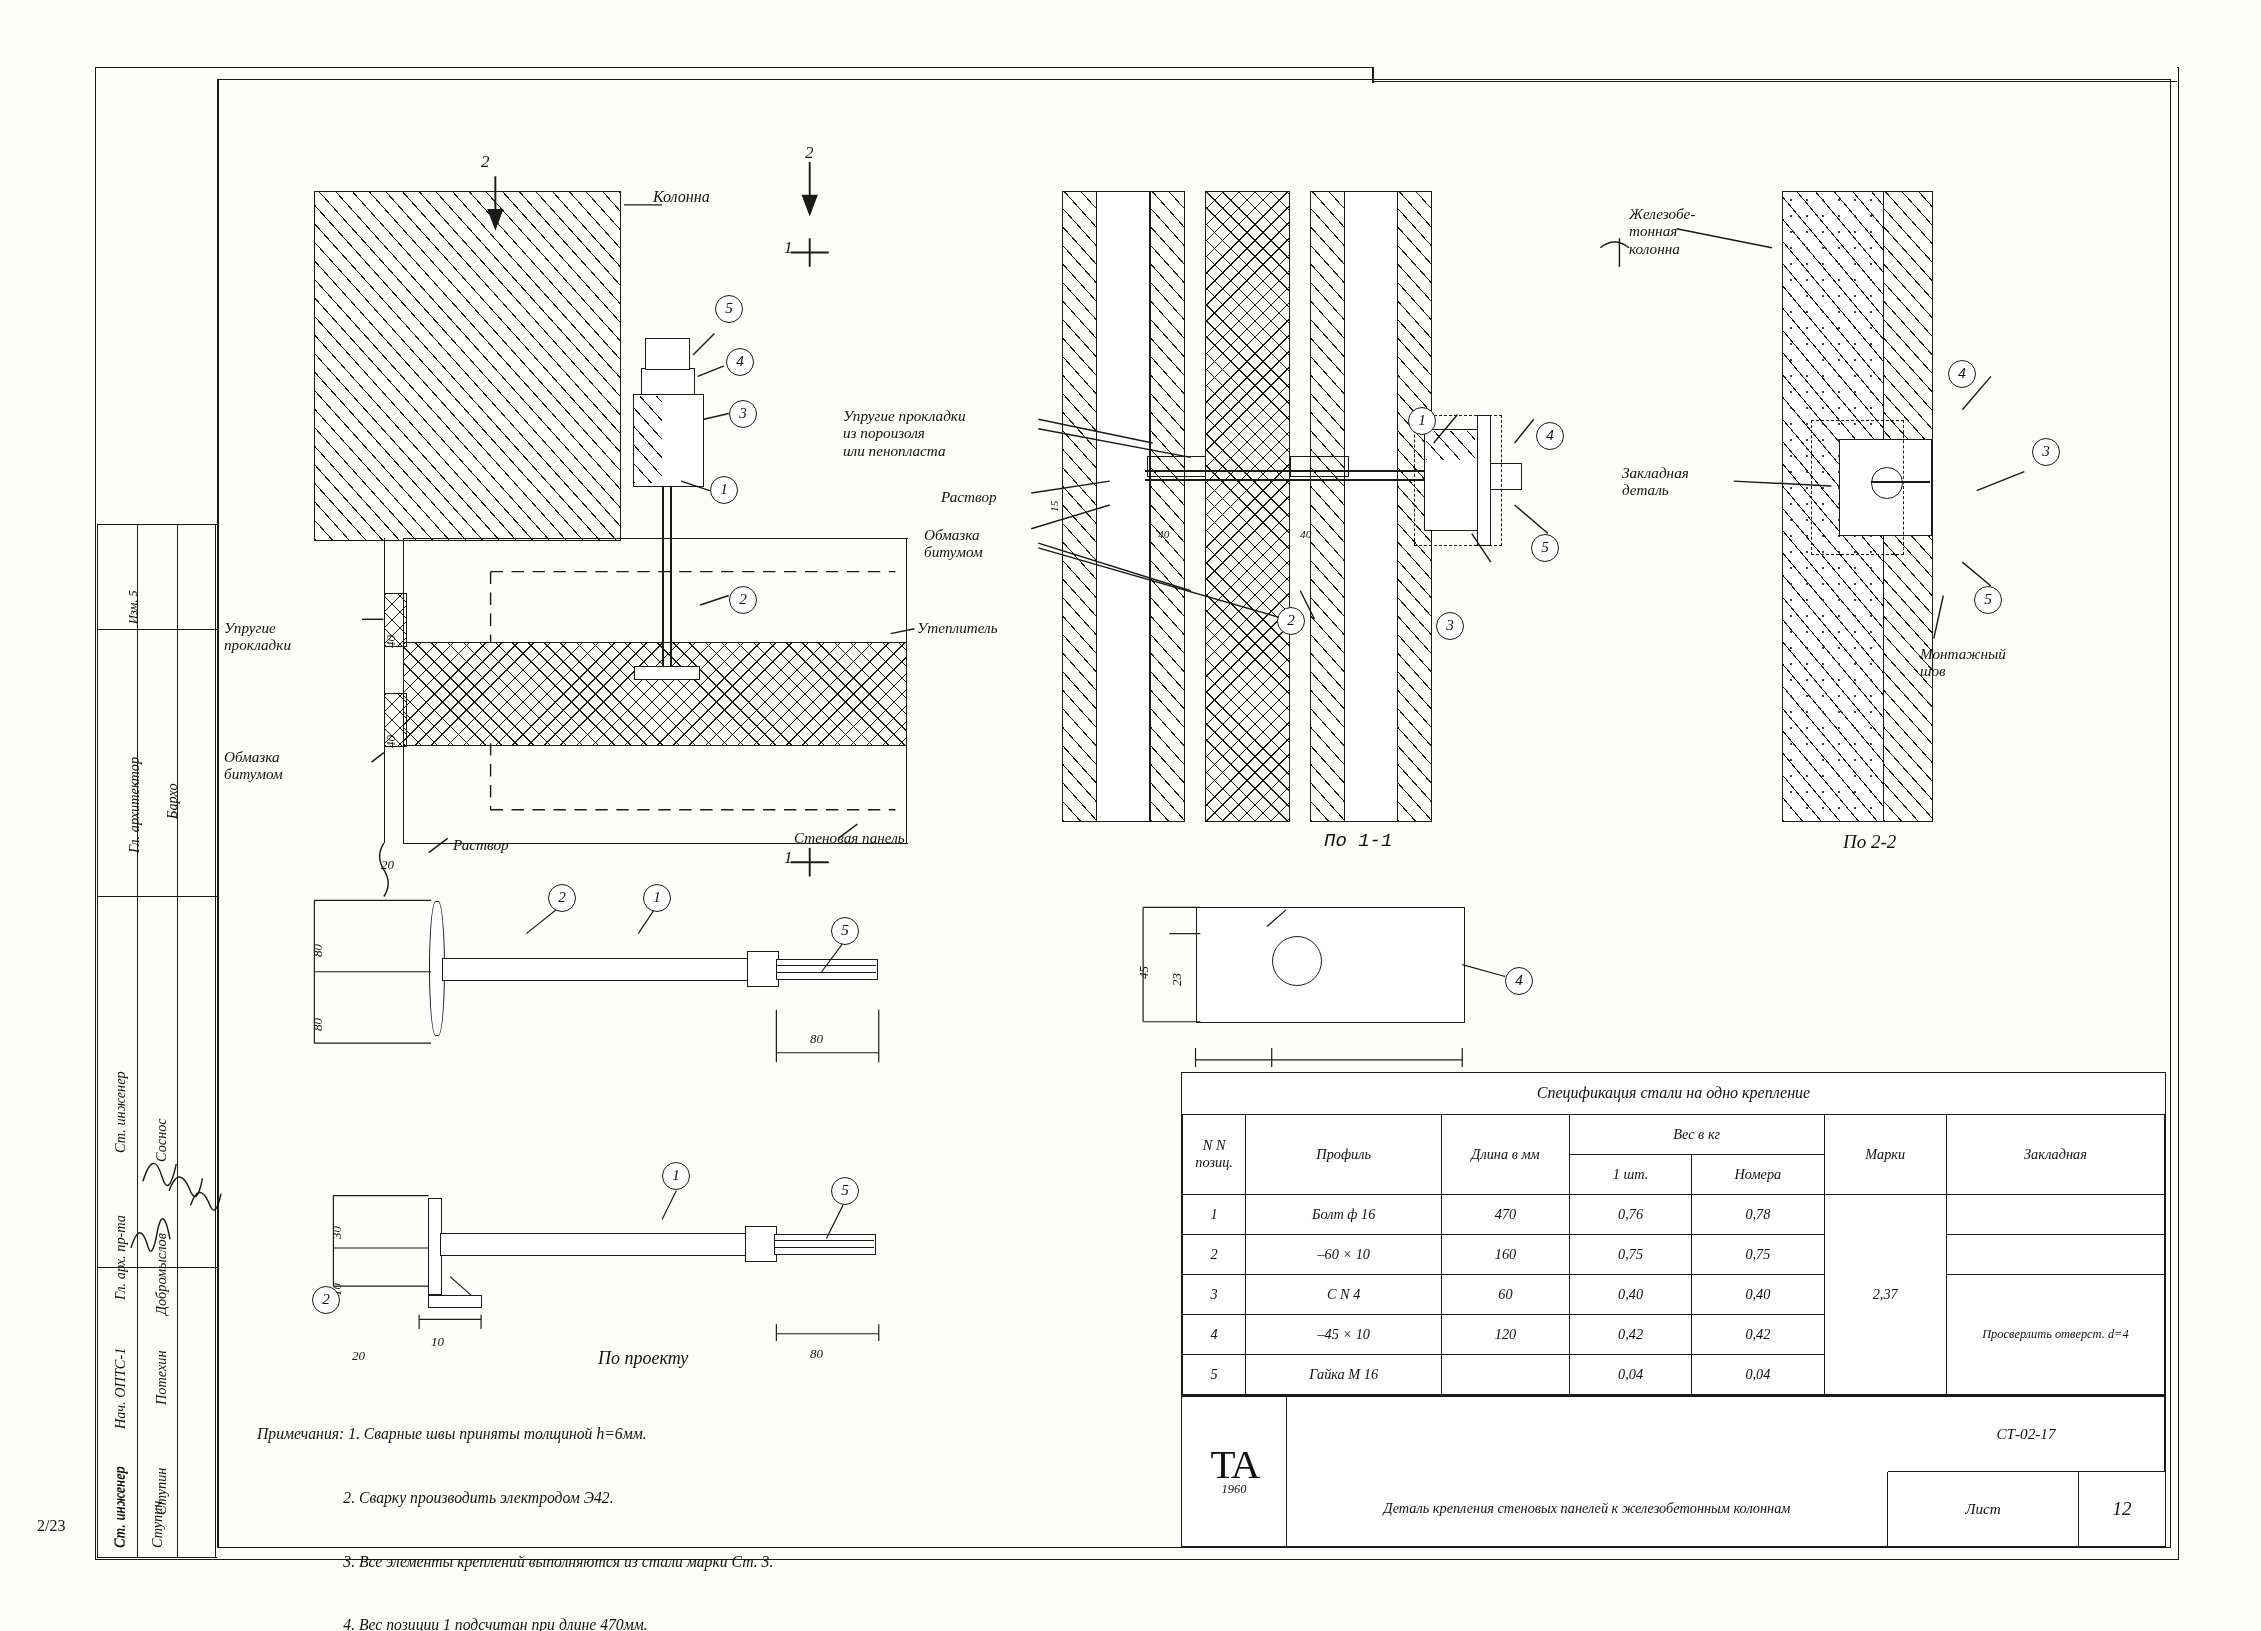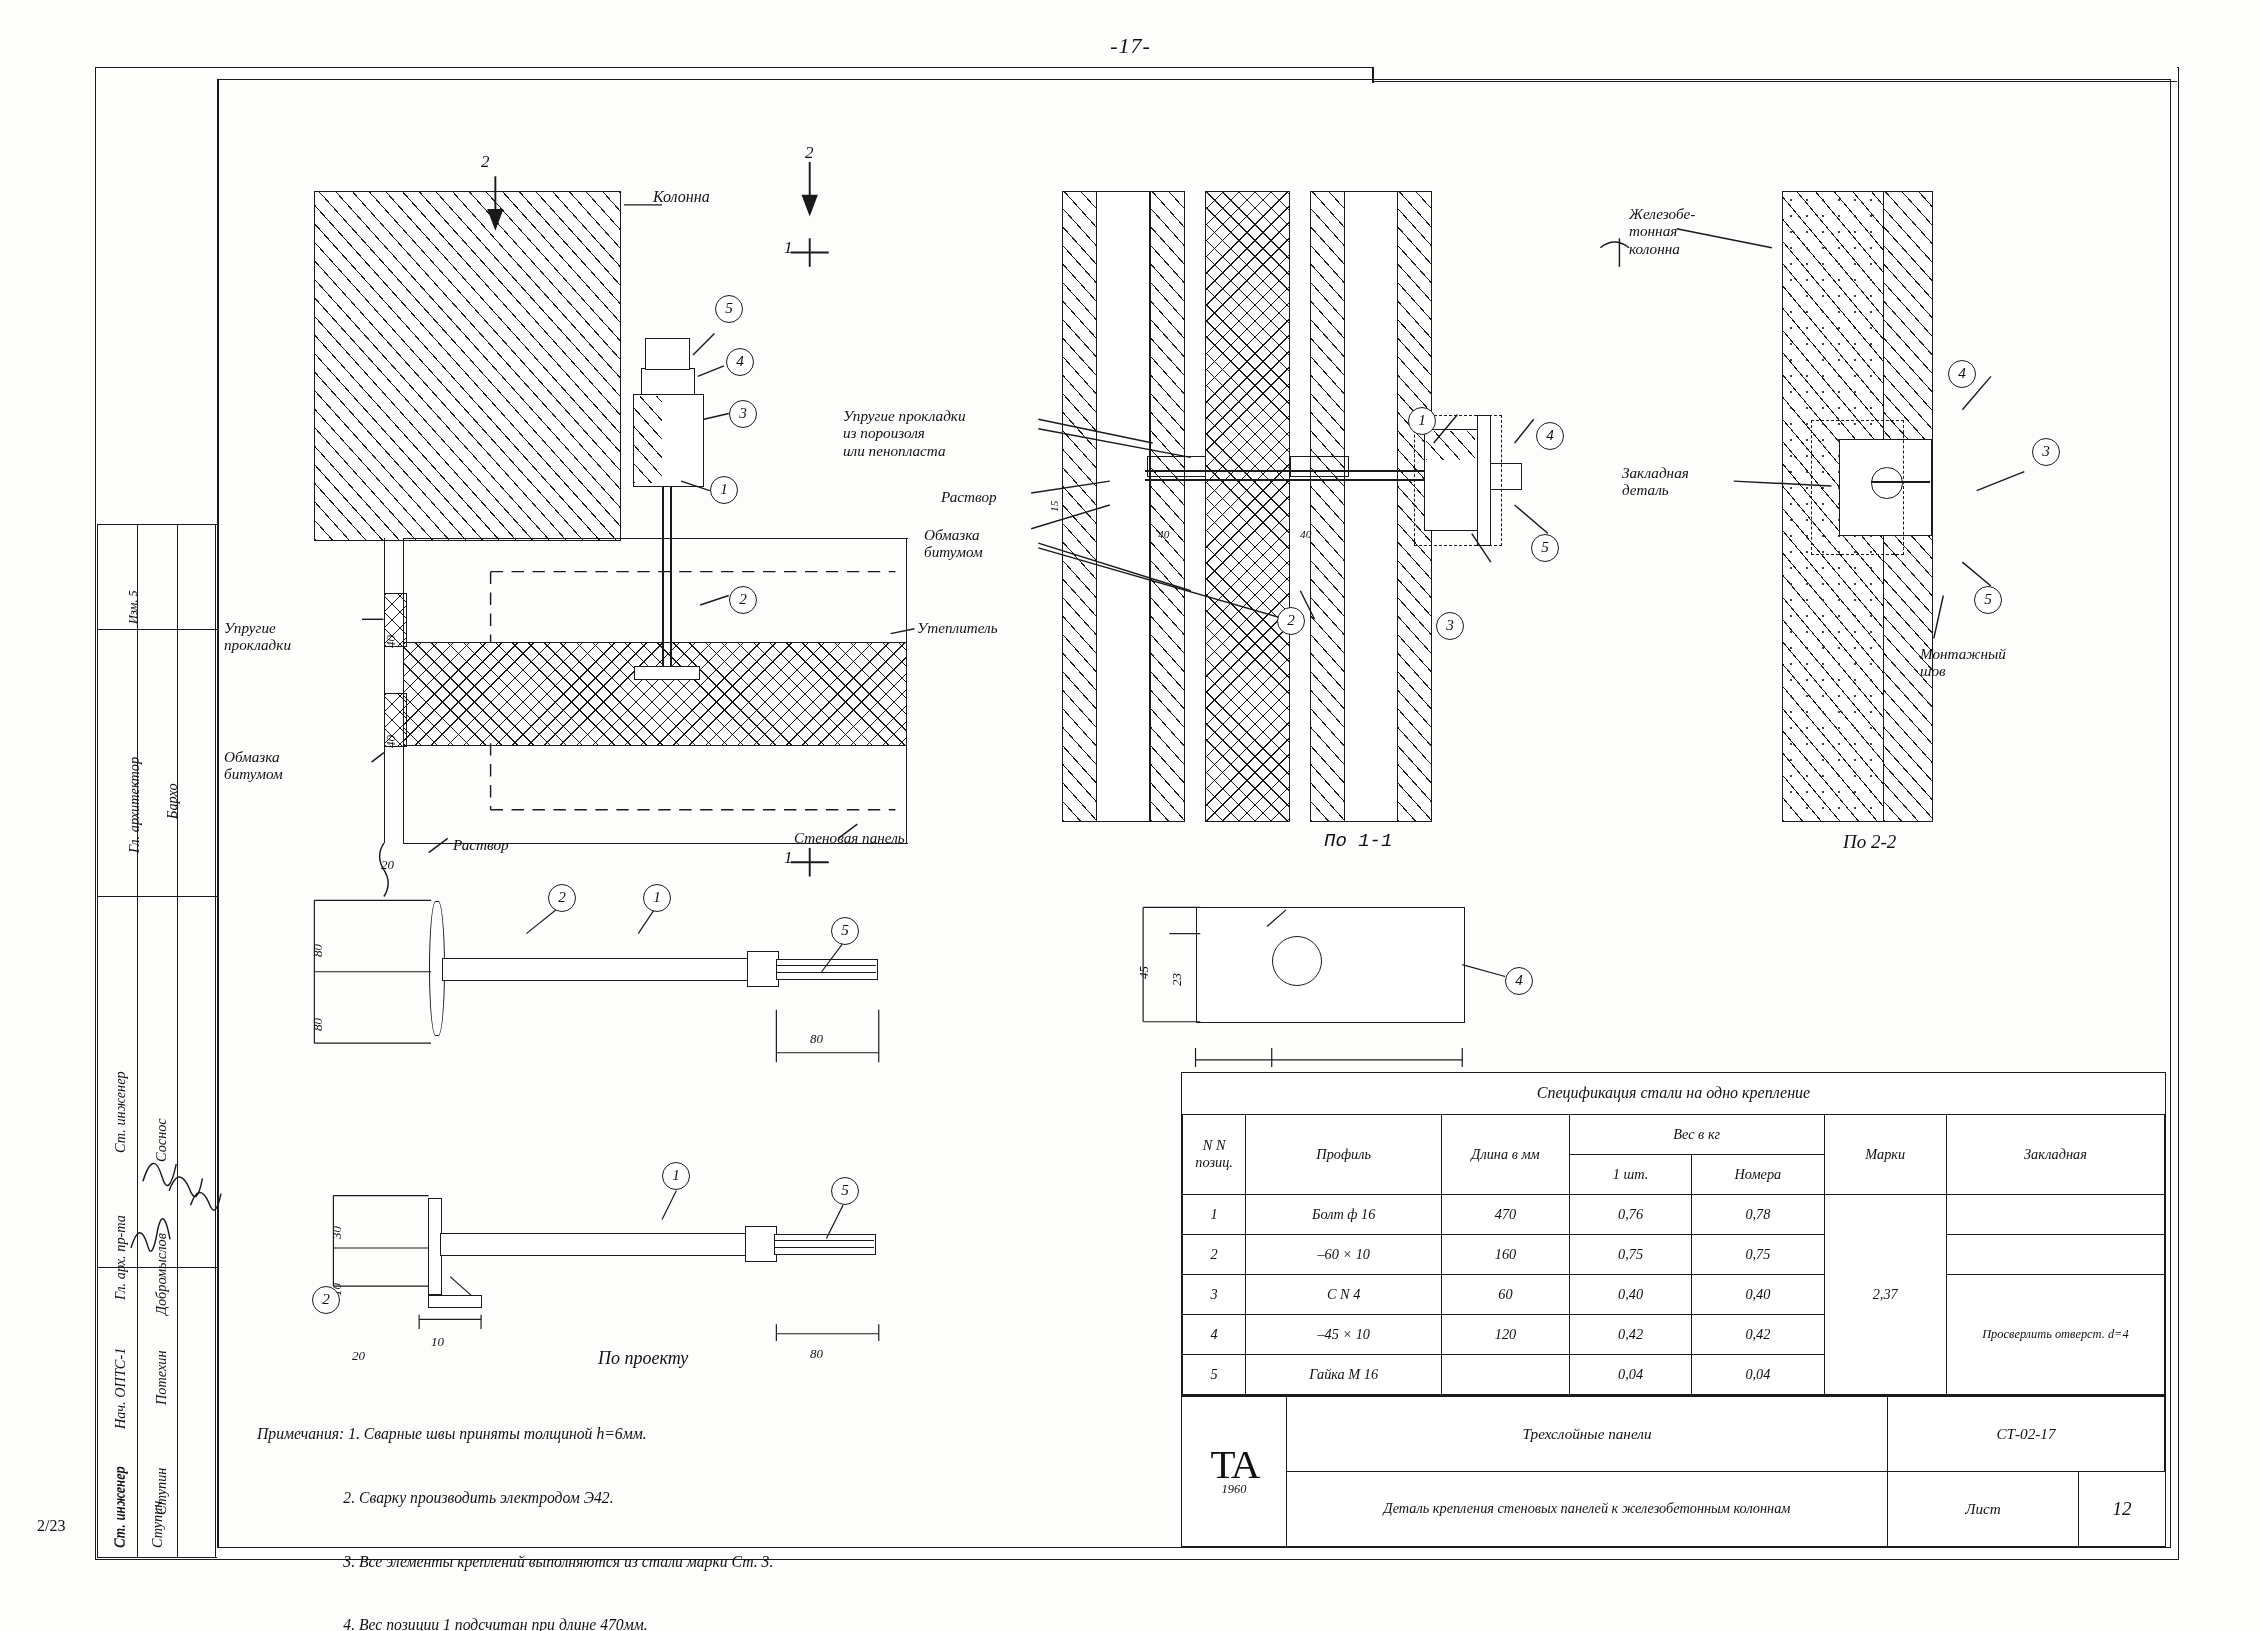--- a/index.html
+++ b/index.html
@@ -203,21 +203,20 @@
     position: absolute; transform-origin: 0 0; transform: rotate(-90deg);
     font-size: 13px; font-style: italic; white-space: nowrap;
   }
   svg { position: absolute; left: 0; top: 0; overflow: visible; }
 </style>
 </head>
 <body>
 
 <div class="sheet">
 
-  <div id="page-num">-17-</div>
   <div class="corner-num">2/23</div>
 
   <div class="frame-outer"></div>
   <div class="frame-notch"></div>
   <div class="frame-notch2"></div>
   <div class="frame-inner"></div>
 
   <div class="stamp-col">
 
     <div class="ln vl" style="left:0;top:0;width:1.4px;height:1033px;"></div>
@@ -614,21 +613,20 @@
     </tbody>
       </table>
   </div>
 
   <div class="title-block">
     <div class="tb-grid">
       <div class="tb-cell bottom" style="grid-row: 1 / span 2; flex-direction:column;">
         <div class="logo-ta">ТА</div>
         <div class="logo-year">1960</div>
       </div>
-      <div class="tb-cell">Трехслойные  панели</div>
       <div class="tb-cell" style="grid-column: 3 / span 2;">СТ-02-17</div>
       <div class="tb-cell bottom" style="font-size:14.3px; line-height:1.2;">Деталь  крепления
 стеновых панелей к железобетонным  колоннам</div>
       <div class="tb-cell bottom">Лист</div>
       <div class="tb-cell bottom last" style="font-size:19px;">12</div>
     </div>
   </div>
 
 </div>
 

